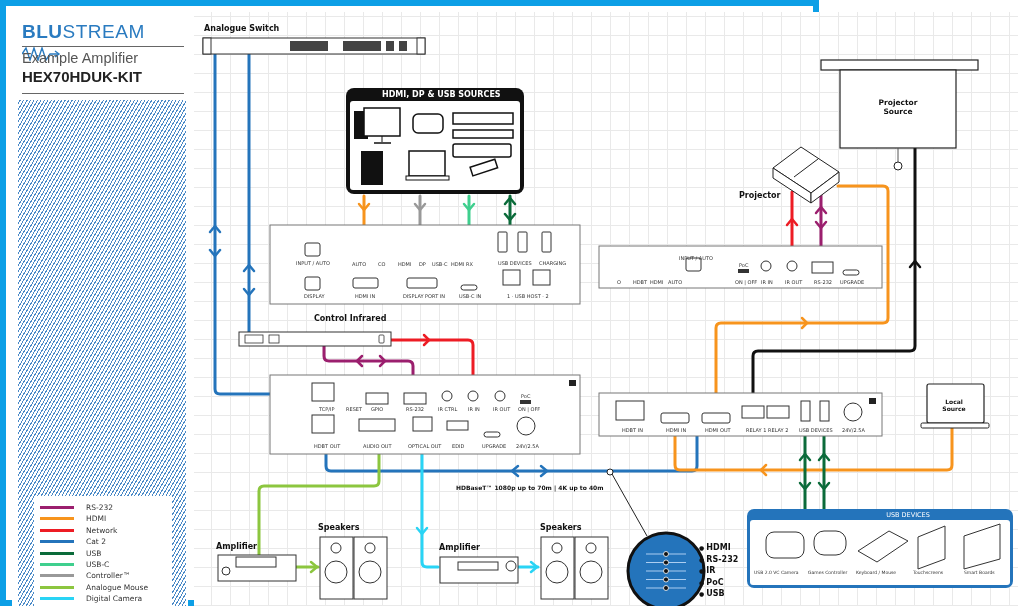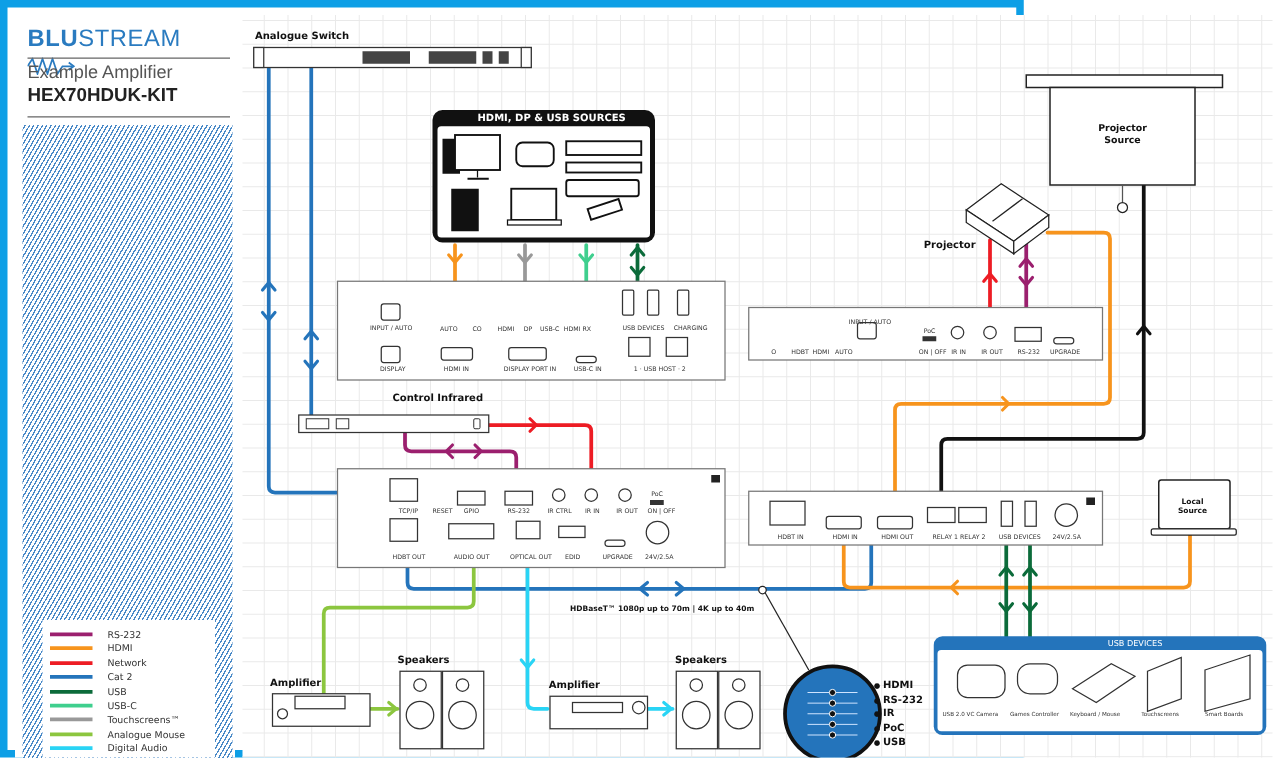--- a/index.html
+++ b/index.html
@@ -63,29 +63,29 @@
         <div class="row" style="top: 51.6px;">
           <div class="sw" style="background: rgb(11, 107, 58);"></div>
           <span class="lt">USB</span>
         </div>
         <div class="row" style="top: 63px;">
           <div class="sw" style="background: rgb(63, 207, 142);"></div>
           <span class="lt">USB-C</span>
         </div>
         <div class="row" style="top: 74.4px;">
           <div class="sw" style="background: rgb(153, 153, 153);"></div>
-          <span class="lt">Touchscreens™</span>
+          <span class="lt">Controller™</span>
         </div>
         <div class="row" style="top: 85.8px;">
           <div class="sw" style="background: rgb(140, 198, 63);"></div>
           <span class="lt">Analogue Mouse</span>
         </div>
         <div class="row" style="top: 97.2px;">
           <div class="sw" style="background: rgb(41, 212, 245);"></div>
-          <span class="lt">Digital Audio</span>
+          <span class="lt">Digital Camera</span>
         </div>
       </div>
   </div>
 
   <div class="canvas">
     <svg class="main" width="824" height="594" viewBox="188 6 824 594" id="svg">
       <defs>
         <marker id="chev" viewBox="0 0 10 10" refX="5" refY="5" markerWidth="4" markerHeight="4" orient="auto">
             <polyline points="2,1 7,5 2,9" fill="none" stroke="context-stroke" stroke-width="2"></polyline>
           </marker>

